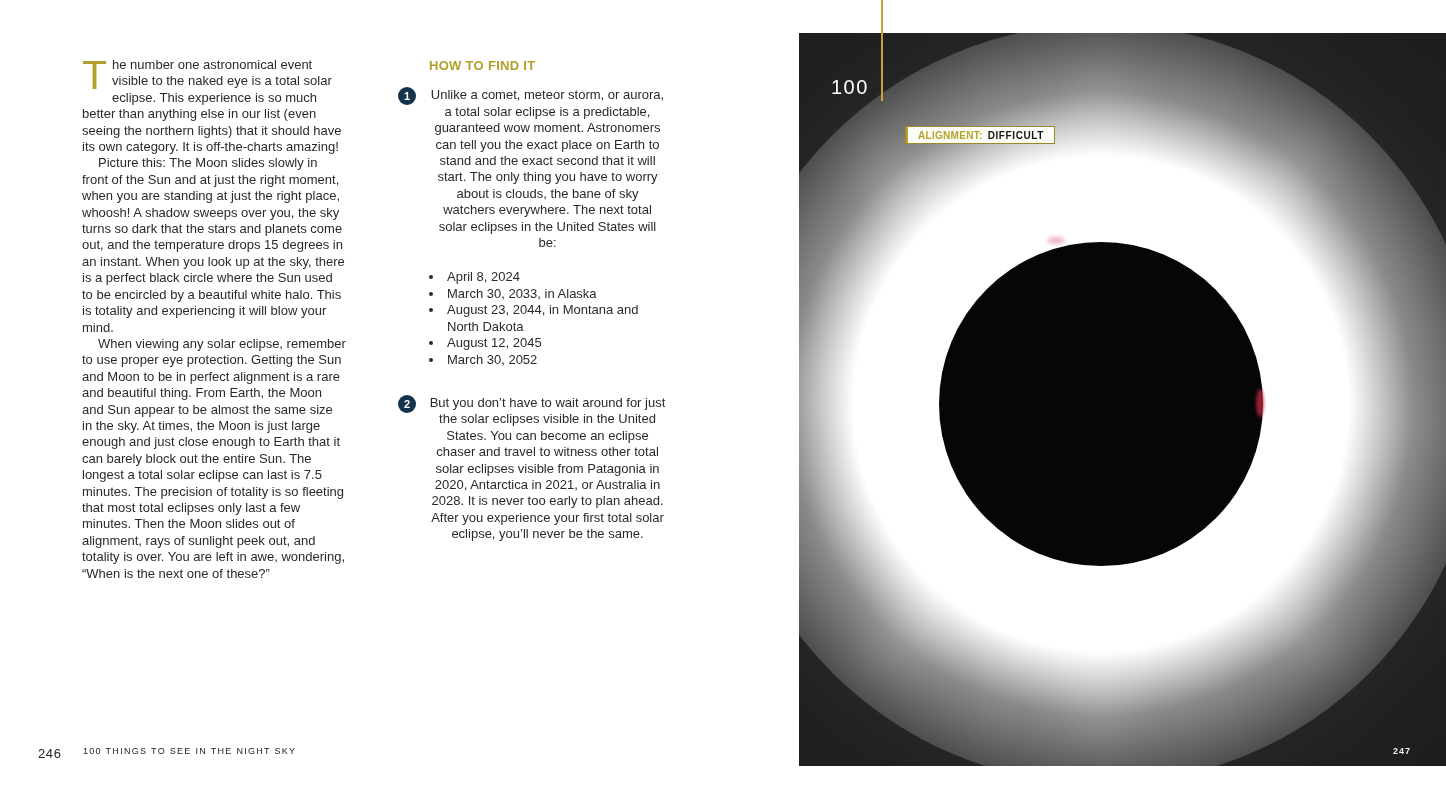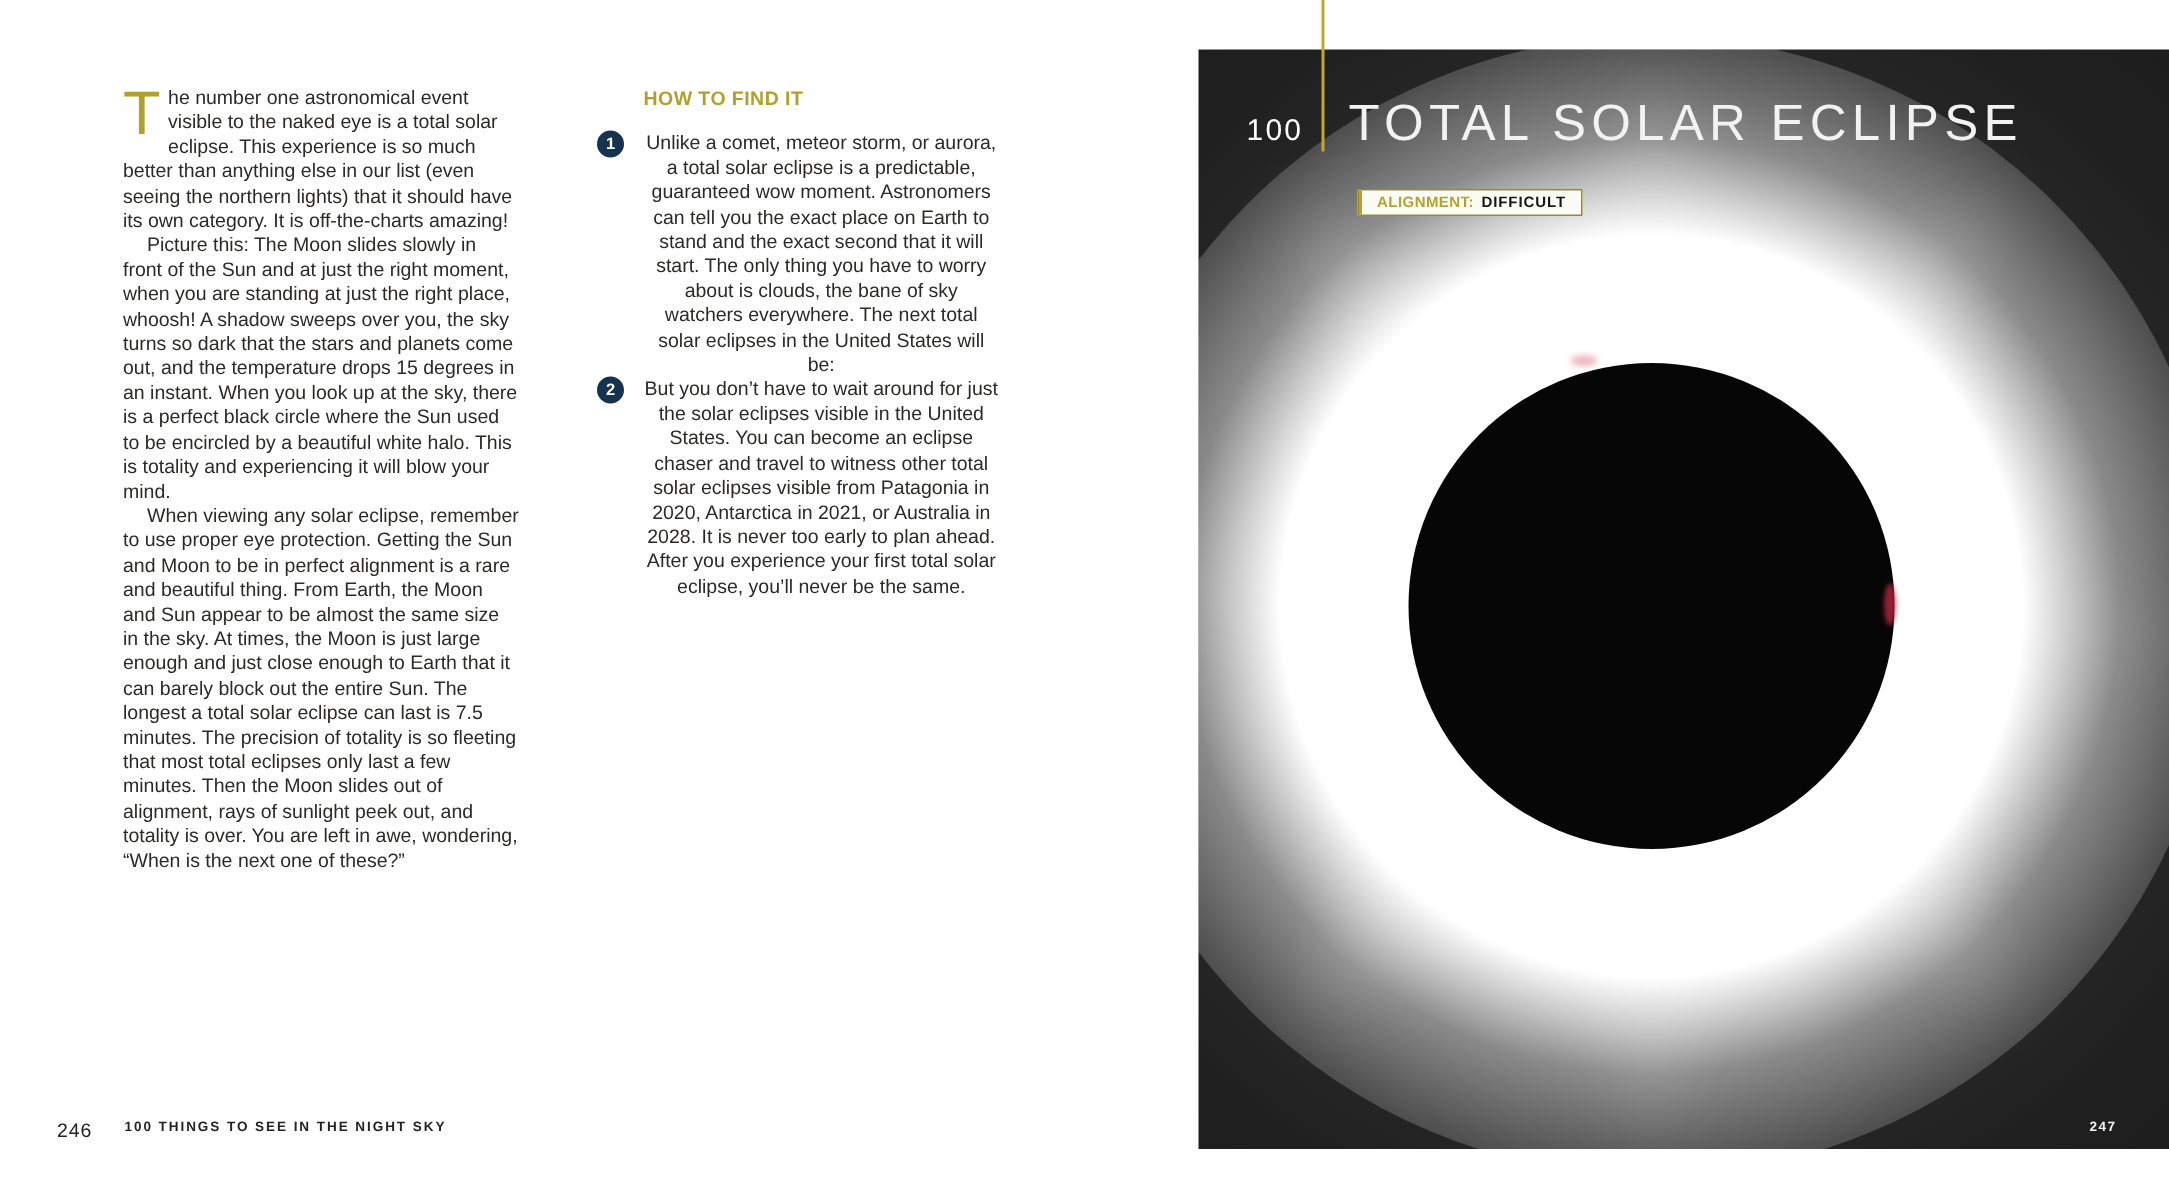--- a/index.html
+++ b/index.html
@@ -57,21 +57,21 @@
     width:210px;
   }
   ul.dates li { margin:0; padding-left:3px; }
 
   .folio-left {
     position:absolute; left:38px; top:746px;
     font-size:13px; font-weight:normal; letter-spacing:0.6px; color:#232323;
   }
   .book-title {
     position:absolute; left:83px; top:746px;
-    font-size:9px; font-weight:bold; letter-spacing:1.3px; color:#232323;
+    font-size:9px; font-weight:normal; letter-spacing:1.3px; color:#232323;
   }
 
   
   .photo {
     position:absolute; left:799px; top:33px; width:647px; height:733px;
     overflow:hidden;
     background: radial-gradient(circle at 302px 371px,
       #4a4a4a 0px, #2f2f2f 260px, #202020 430px, #181818 640px);
   }
   .ray {
@@ -158,20 +158,27 @@
   </div>
 
   <div class="col2">
     <h2 class="htfi-heading">HOW TO FIND IT</h2>
 
     <div class="step">
       <span class="stepnum">1</span>
       <p>Unlike a comet, meteor storm, or aurora, a total solar eclipse is a predictable, guaranteed wow moment. Astronomers can tell you the exact place on Earth to stand and the exact second that it will start. The only thing you have to worry about is clouds, the bane of sky watchers everywhere. The next total solar eclipses in the United States will be:</p>
     </div>
 
+    <ul class="dates">
+      <li>April 8, 2024</li>
+      <li>March 30, 2033, in Alaska</li>
+      <li>August 23, 2044, in Montana and North Dakota</li>
+      <li>August 12, 2045</li>
+      <li>March 30, 2052</li>
+    </ul>
 
     <div class="step">
       <span class="stepnum">2</span>
       <p>But you don’t have to wait around for just the solar eclipses visible in the United States. You can become an eclipse chaser and travel to witness other total solar eclipses visible from Patagonia in 2020, Antarctica in 2021, or Australia in 2028. It is never too early to plan ahead. After you experience your first total solar eclipse, you’ll never be the same.</p>
     </div>
   </div>
 
   <div class="folio-left">246</div>
   <div class="book-title">100 THINGS TO SEE IN THE NIGHT SKY</div>
 
@@ -181,21 +188,20 @@
     <div class="ray ray-d2"></div>
     <div class="ray ray-h"></div>
     <div class="glow"></div>
     <div class="moon"></div>
     <div class="prominence-right"></div>
     <div class="prominence-top"></div>
   </div>
 
   <div class="gold-rule"></div>
   <div class="entry-number">100</div>
-  <div class="photo-title">TOTAL SOLAR ECLIPSE</div>
 
   <div class="class-bar">
     <div class="class-divider"></div>
     <div class="class-section">
       <span class="bar-label">ALIGNMENT:</span>
       <span class="bar-value">DIFFICULT</span>
     </div>
   </div>
 
   <div class="folio-right">247</div>

